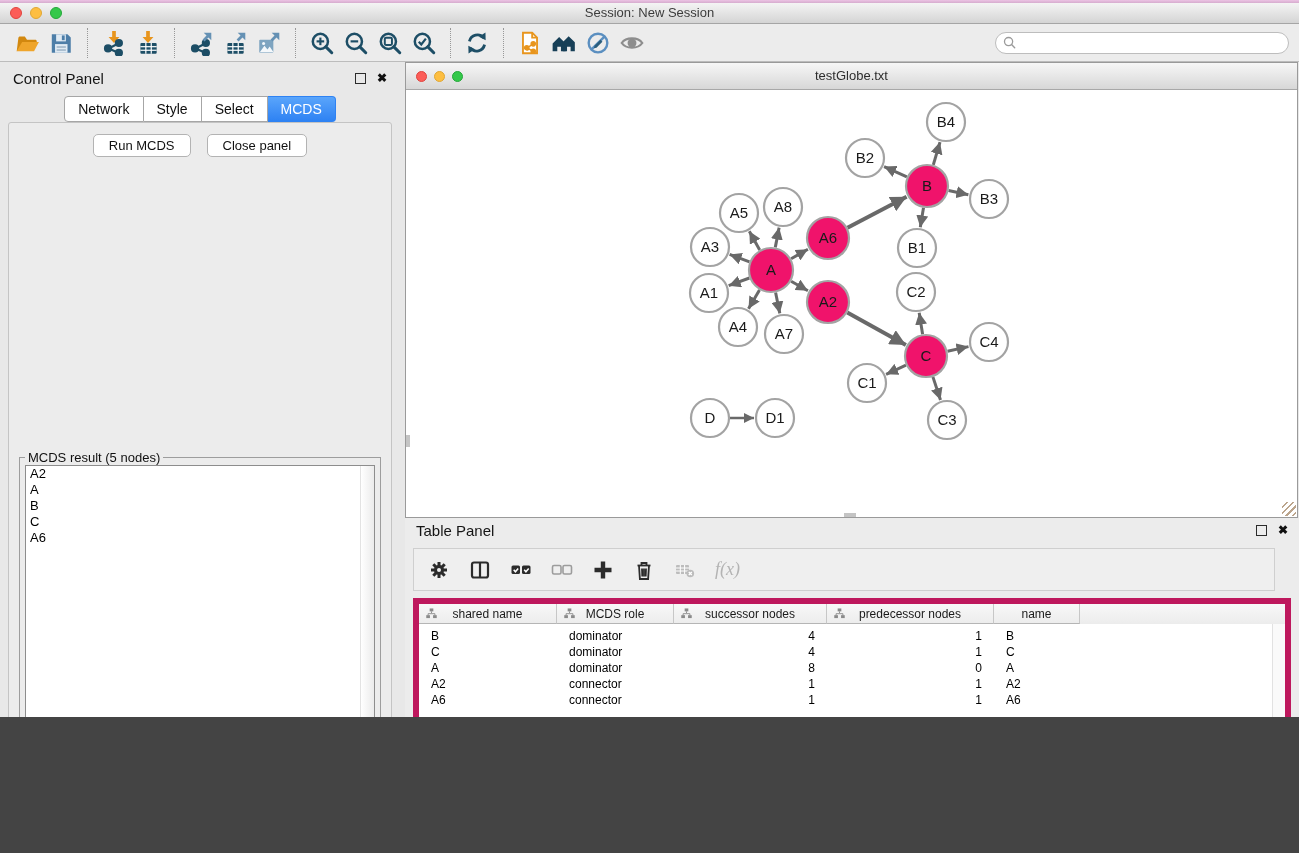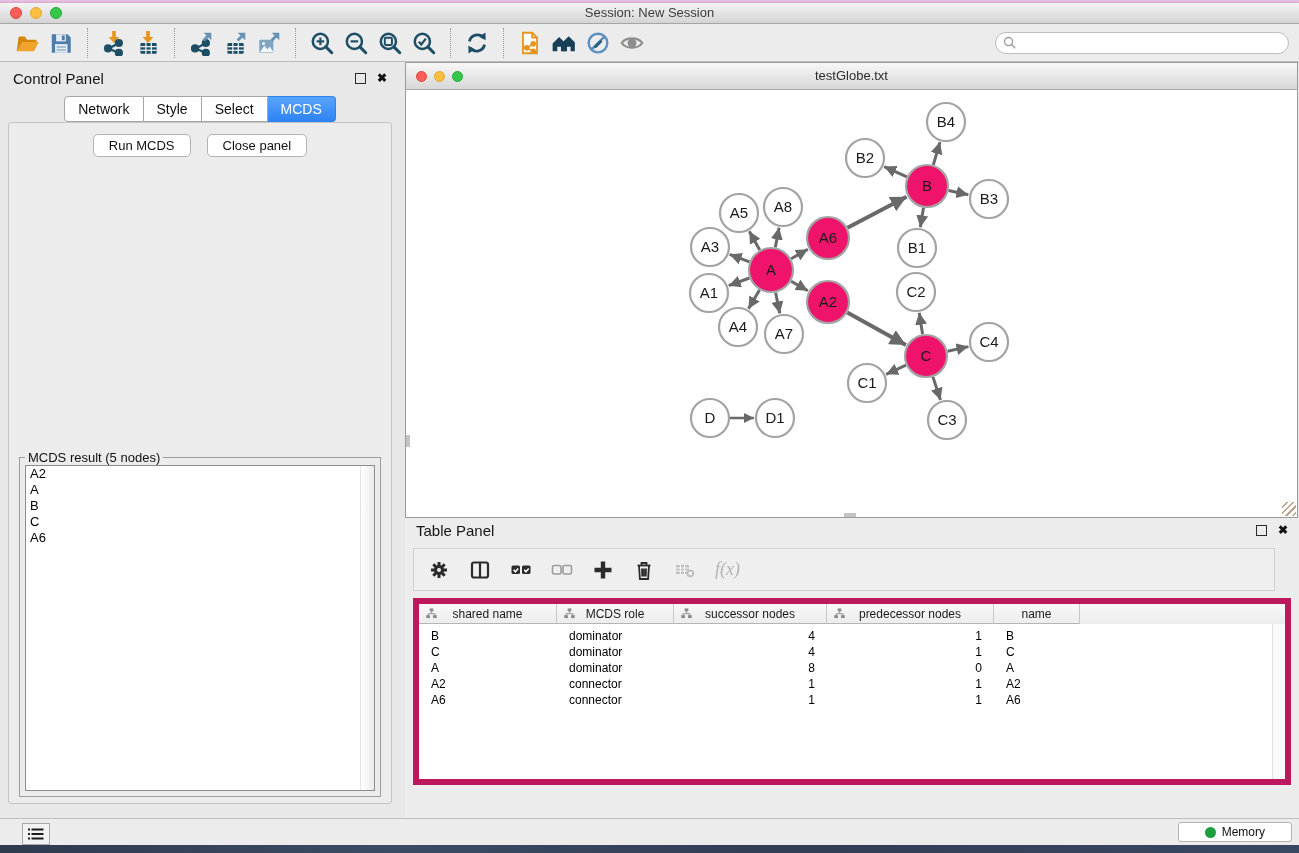--- a/index.html
+++ b/index.html
@@ -1,16 +1,16 @@
 <!DOCTYPE html>
 <html><head>
 <meta charset="utf-8">
 <style>
   html,body{margin:0;padding:0;background:#444;}
-  .app{position:relative;width:1299px;height:853px;background:#e8e8e8;overflow:hidden;
+  .app{position:relative;width:1299px;height:717px;background:#e8e8e8;overflow:hidden;
        font-family:"Liberation Sans",sans-serif;-webkit-font-smoothing:antialiased;}
 
   
   .titlebar{position:absolute;left:0;top:0;right:0;height:24px;
             background:linear-gradient(#f9f9f9,#d4d4d4);border-bottom:1px solid #a5a5a5;box-sizing:border-box;}
   .titlebar .pinkline{position:absolute;top:0;left:0;right:0;height:3px;background:linear-gradient(#ecc4e4,#d6abce);}
   .tl{position:absolute;top:7px;width:12px;height:12px;border-radius:50%;box-sizing:border-box;}
   .tl.r{background:#fc5d58;border:1px solid #e0443e;}
   .tl.y{background:#fdbe41;border:1px solid #e0a733;}
   .tl.g{background:#34c84a;border:1px solid #24a839;}

